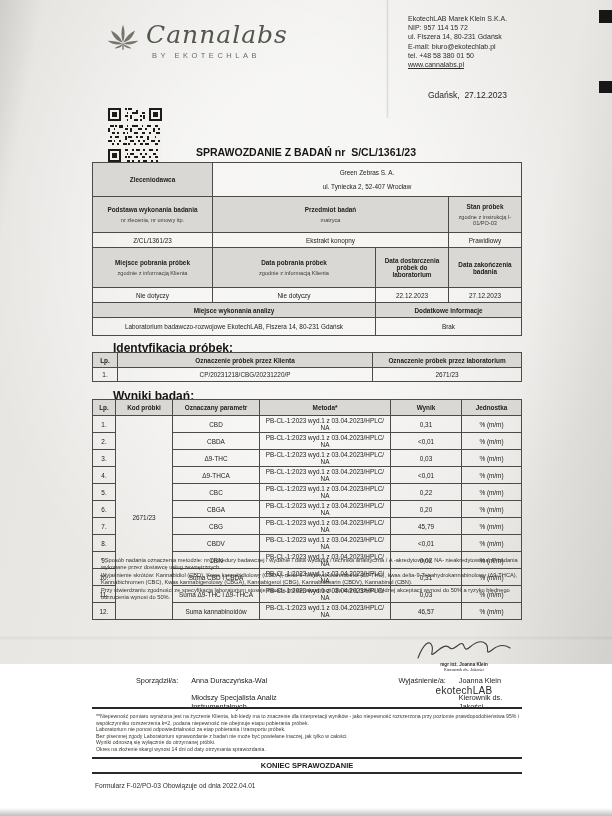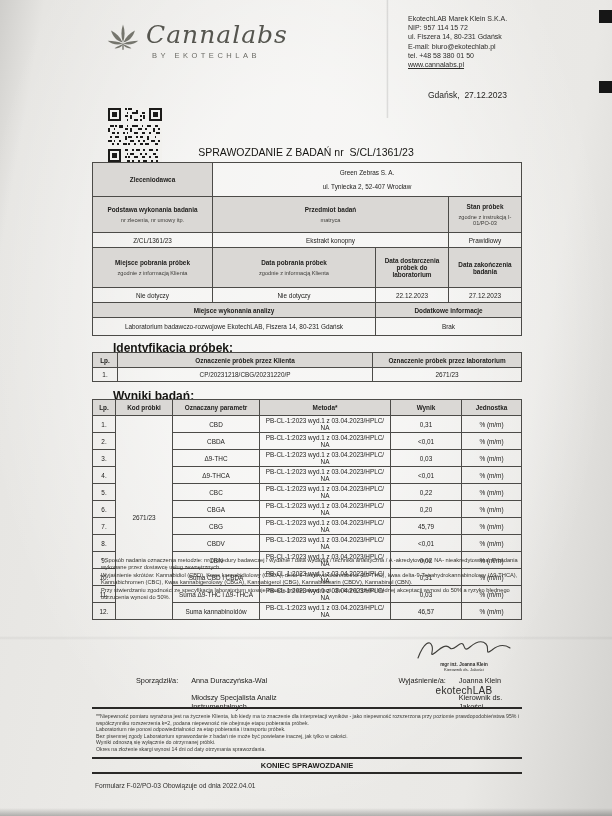--- a/index.html
+++ b/index.html
@@ -1,37 +1,37 @@
 <!DOCTYPE html>
 <html><head>
 <meta charset="utf-8">
 <style>
   html,body{margin:0;padding:0;}
   body{width:612px;height:816px;overflow:hidden;font-family:"Liberation Sans",sans-serif;}
-  .page{position:absolute;inset:0;width:612px;height:816px;
+  .page{position:absolute;inset:0;width:612px;height:664px;
     background:
       radial-gradient(ellipse at 48% 38%, rgba(255,255,255,0.55) 30%, rgba(0,0,0,0) 70%),
       linear-gradient(100deg,#cfcecb 0%,#e6e5e2 6%,#edecE9 45%,#e9e8e5 80%,#d3d2cf 99%);
   }
   .abs{position:absolute;}
   .fold-v{left:386px;top:0;width:3px;height:118px;background:linear-gradient(90deg,rgba(0,0,0,0) 0%,rgba(0,0,0,.10) 50%,rgba(255,255,255,.4) 100%);}
   .fold-h{left:0;top:636px;width:612px;height:4px;background:linear-gradient(180deg,rgba(0,0,0,0),rgba(0,0,0,.05),rgba(0,0,0,0));}
   .artifact{background:#161616;}
   .bottom-shade{left:0;top:808px;width:612px;height:8px;background:linear-gradient(180deg,rgba(0,0,0,0),rgba(0,0,0,.25));}
 
   
   .logo{left:106px;top:22px;display:flex;align-items:flex-start;gap:6px;}
   .brand-script{font-family:"DejaVu Serif",serif;font-style:italic;font-size:25px;color:#55554f;line-height:26px;letter-spacing:1px;}
   .brand-sub{font-size:7.5px;letter-spacing:3.5px;color:#6c6c66;margin-top:3px;margin-left:6px;}
   .company{left:408px;top:14px;font-size:7px;line-height:9.2px;color:#2c2b29;}
   .company .www{text-decoration:underline;}
   .place-date{left:428px;top:90px;font-size:8.5px;color:#1f1e1c;white-space:pre;}
   .qr{left:107px;top:108px;}
 
-  .doc-title{left:90px;top:146px;width:432px;text-align:center;font-size:10.5px;font-weight:normal;color:#161512;white-space:pre;}
+  .doc-title{left:90px;top:146px;width:432px;text-align:center;font-size:10.5px;font-weight:bold;color:#161512;white-space:pre;}
 
   
   table.t{border-collapse:collapse;table-layout:fixed;width:429px;}
   table.t td{border:1px solid #4c4b48;font-size:6.4px;color:#232220;text-align:center;vertical-align:middle;padding:1px 3px;overflow:hidden;}
   .hd{background:#dad8d5;font-weight:bold;}
   .b{font-weight:bold;}
   .sub{font-weight:normal;font-size:5.6px;color:#3c3b38;margin-top:4px;}
   .left{text-align:left;}
   .tbl1{left:92px;top:162px;}
   .tbl2{left:92px;top:352px;}

